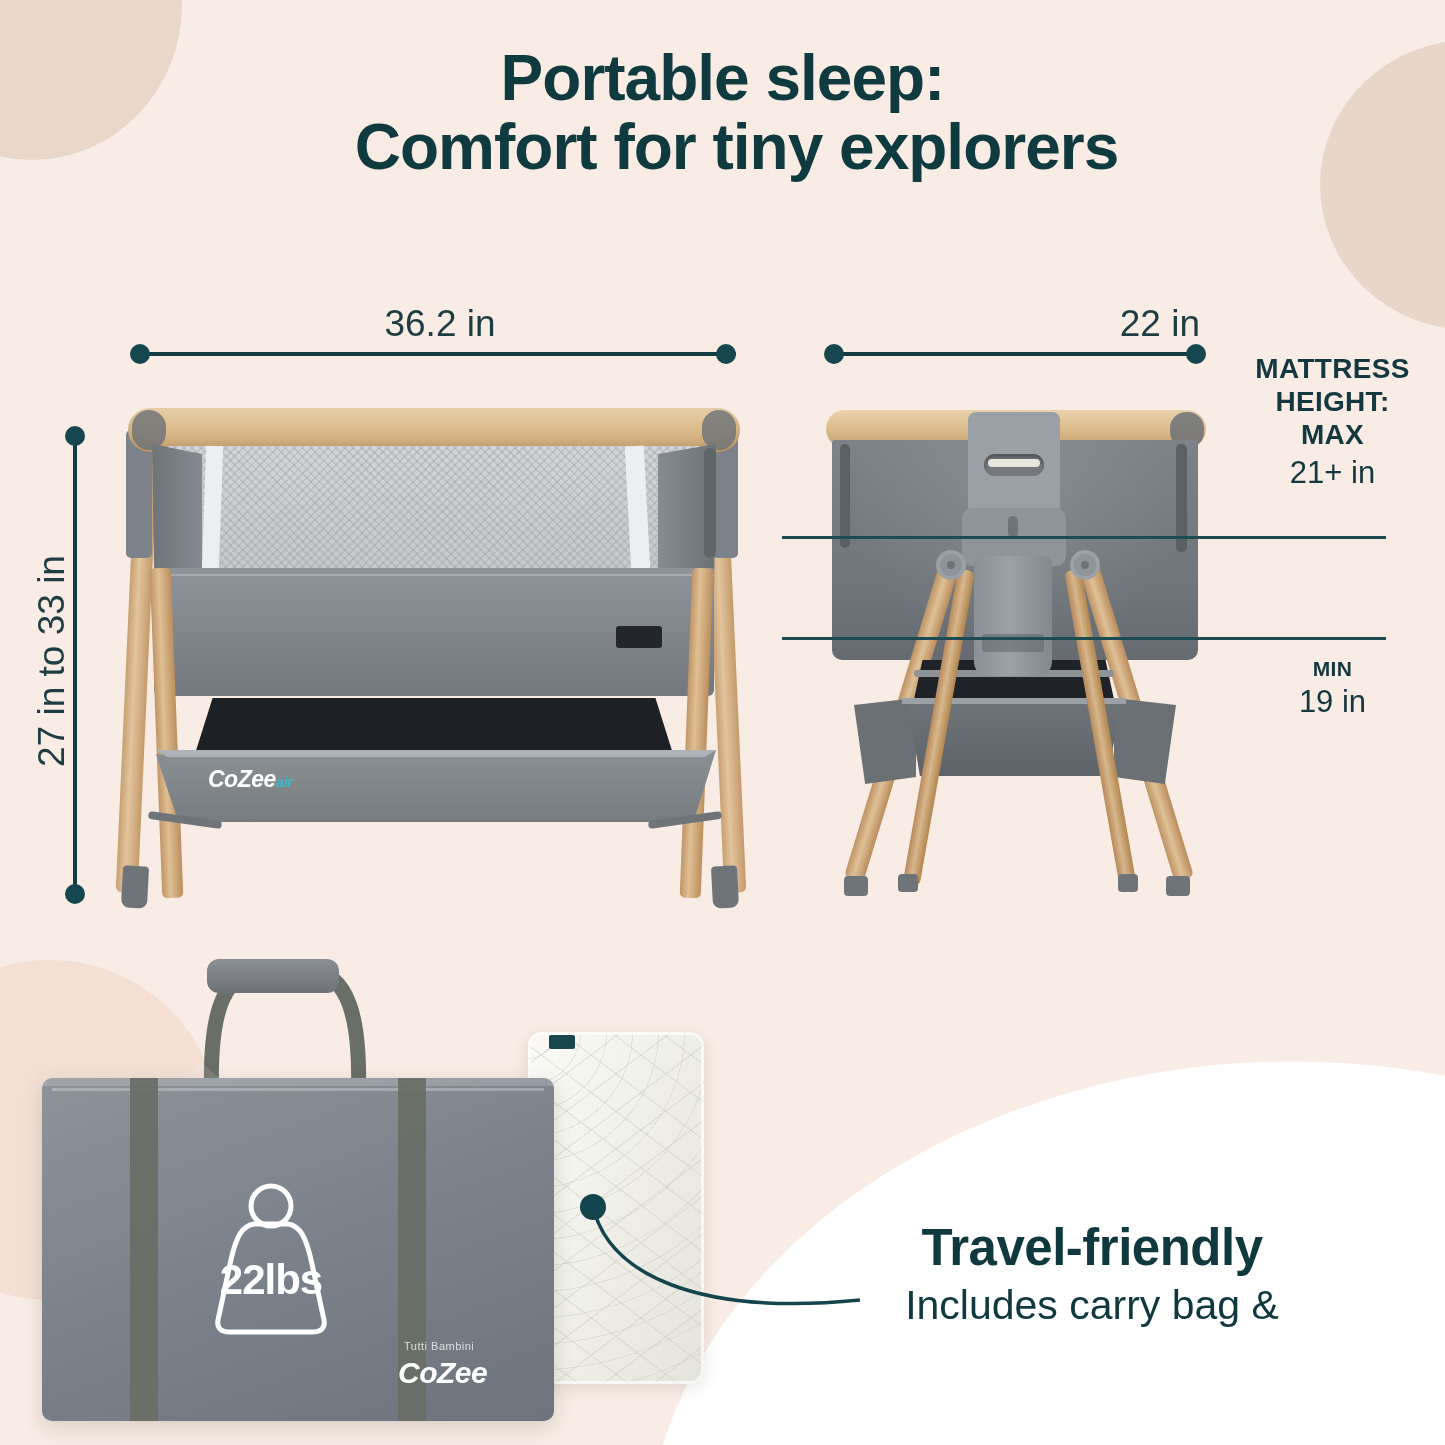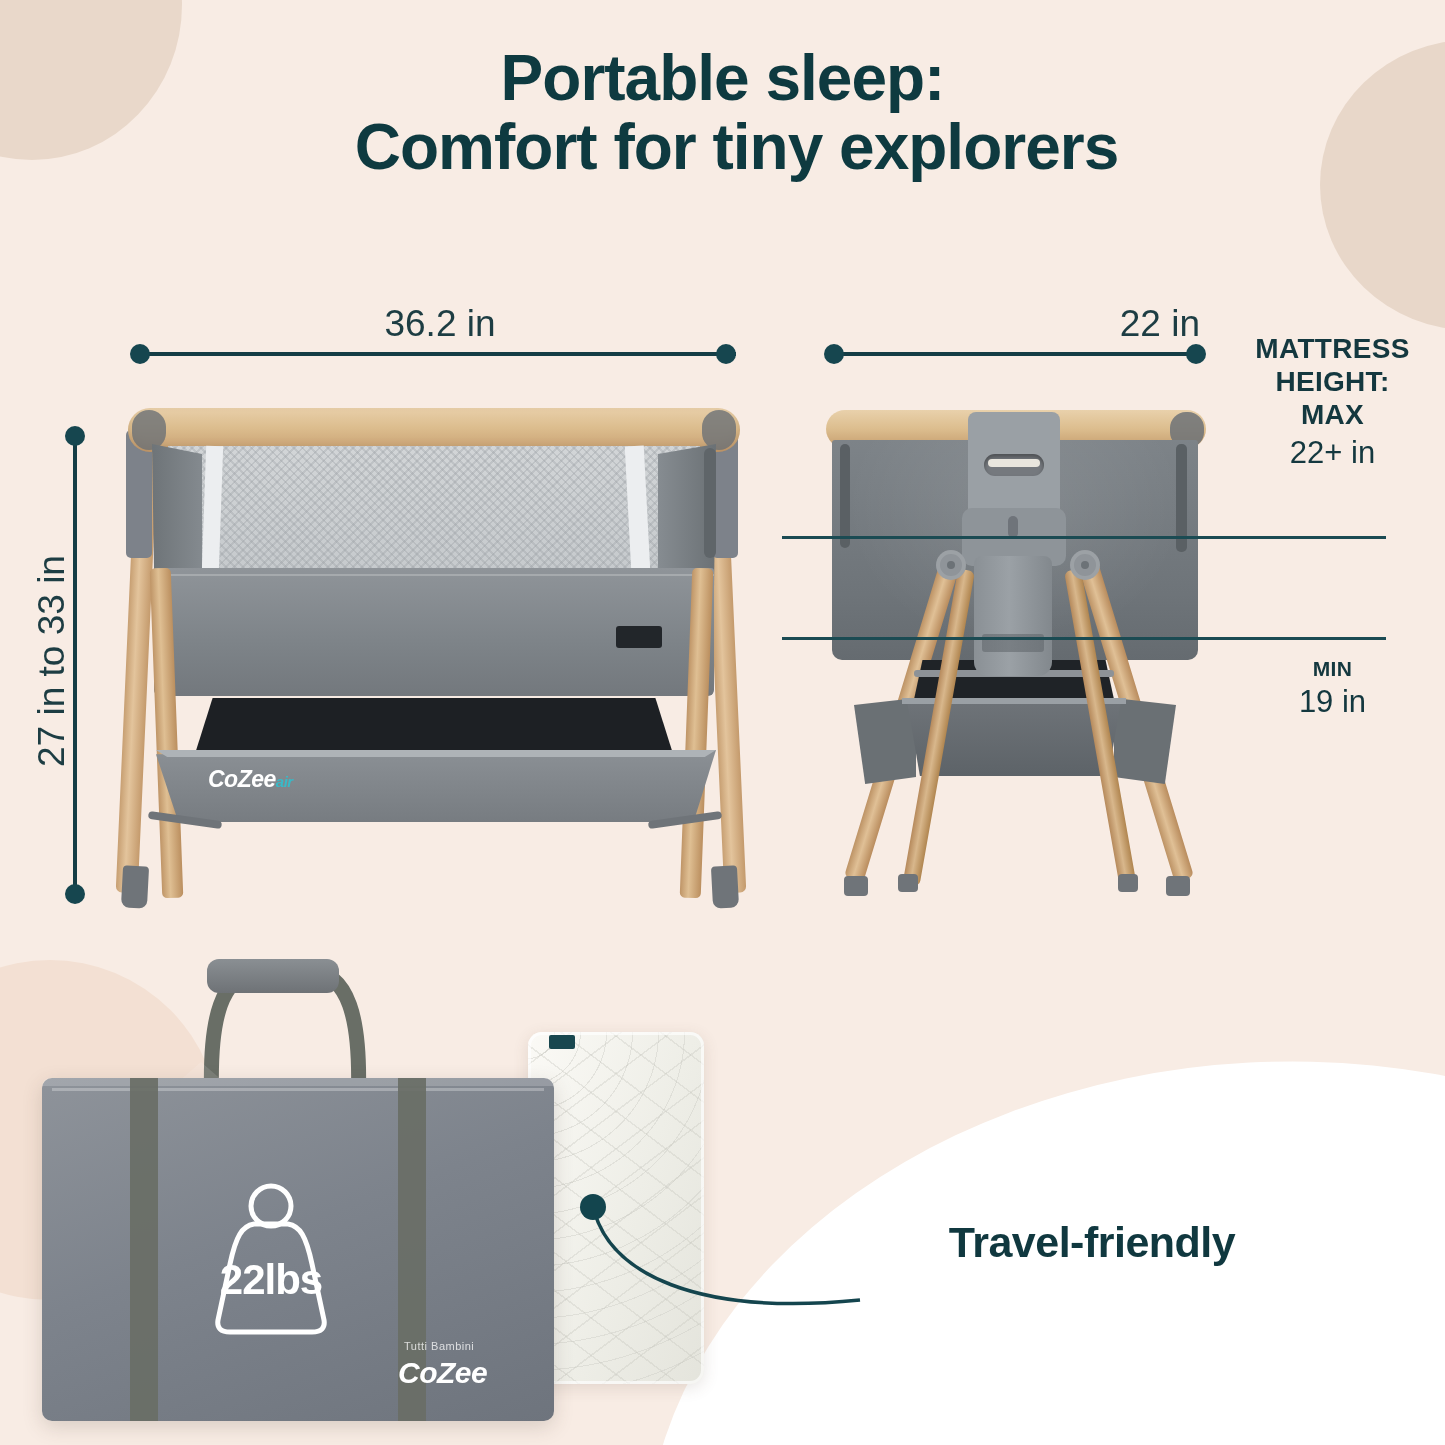--- a/index.html
+++ b/index.html
@@ -46,30 +46,30 @@
   #h-dot-b{left:65px;top:884px;}
   #h-label{left:-108px;top:640px;width:320px;text-align:center;
     transform:rotate(-90deg);transform-origin:center center;}
 
   
   .marker{position:absolute;height:3px;background:#1b4b53;}
   #max-marker{left:782px;top:536px;width:604px;}
   #min-marker{left:782px;top:637px;width:604px;}
 
   
-  #mh-block{position:absolute;left:1230px;top:332px;width:205px;text-align:center;color:#14383f;}
+  #mh-block{position:absolute;left:1230px;top:352px;width:205px;text-align:center;color:#14383f;}
   #mh-block .b{font-weight:bold;font-size:28px;line-height:1.18;letter-spacing:.3px;}
   #mh-block .v{font-size:31px;margin-top:4px;}
   #min-block{position:absolute;left:1230px;top:657px;width:205px;text-align:center;color:#14383f;}
   #min-block .b{font-weight:bold;font-size:21px;letter-spacing:.3px;}
   #min-block .v{font-size:31px;margin-top:3px;}
 
   
   #tf{position:absolute;left:812px;top:1218px;width:560px;text-align:center;color:#10383f;}
-  #tf .t{font-size:43px;font-weight:bold;letter-spacing:-.5px;}
+  #tf .t{font-size:51px;font-weight:bold;letter-spacing:-.5px;}
   #tf .s{font-size:41px;line-height:1.18;margin-top:4px;}
 
   
   #leader{position:absolute;left:560px;top:1180px;width:320px;height:180px;}
   #leader-dot{position:absolute;left:580px;top:1194px;width:26px;height:26px;border-radius:50%;background:#13454e;}
 
   
   #crib-front{position:absolute;left:108px;top:398px;width:650px;height:500px;}
   
   .leg-wood{position:absolute;background:linear-gradient(90deg,#c79f72,#e3c49c 40%,#c49a6c);border-radius:6px;}
@@ -331,21 +331,21 @@
   <div class="dimdot" id="h-dot-b"></div>
   <div class="dimlabel" id="h-label">27 in to 33 in</div>
 
   <div class="marker" id="max-marker"></div>
   <div class="marker" id="min-marker"></div>
 
   <div id="mh-block">
     <div class="b">MATTRESS</div>
     <div class="b">HEIGHT:</div>
     <div class="b">MAX</div>
-    <div class="v">22+ in</div>
+    <div class="v">21+ in</div>
   </div>
 
   <div id="min-block">
     <div class="b">MIN</div>
     <div class="v">19 in</div>
   </div>
 
   <div id="mattress"></div>
   <div id="mattress-quilt"></div>
   <div id="mattress-edge"></div>
@@ -373,15 +373,16 @@
     <span>CoZee</span>
   </div>
 
   <svg id="leader" viewBox="0 0 320 180">
     <path d="M32 22 C46 96 140 136 300 120" stroke="#14454e" stroke-width="3.5" fill="none"></path>
   </svg>
   <div id="leader-dot"></div>
 
   <div id="tf">
     <div class="t">Travel-friendly</div>
+    <div class="s">Includes carry bag &amp;</div>
   </div>
 
 </div>
 
 </body></html>

